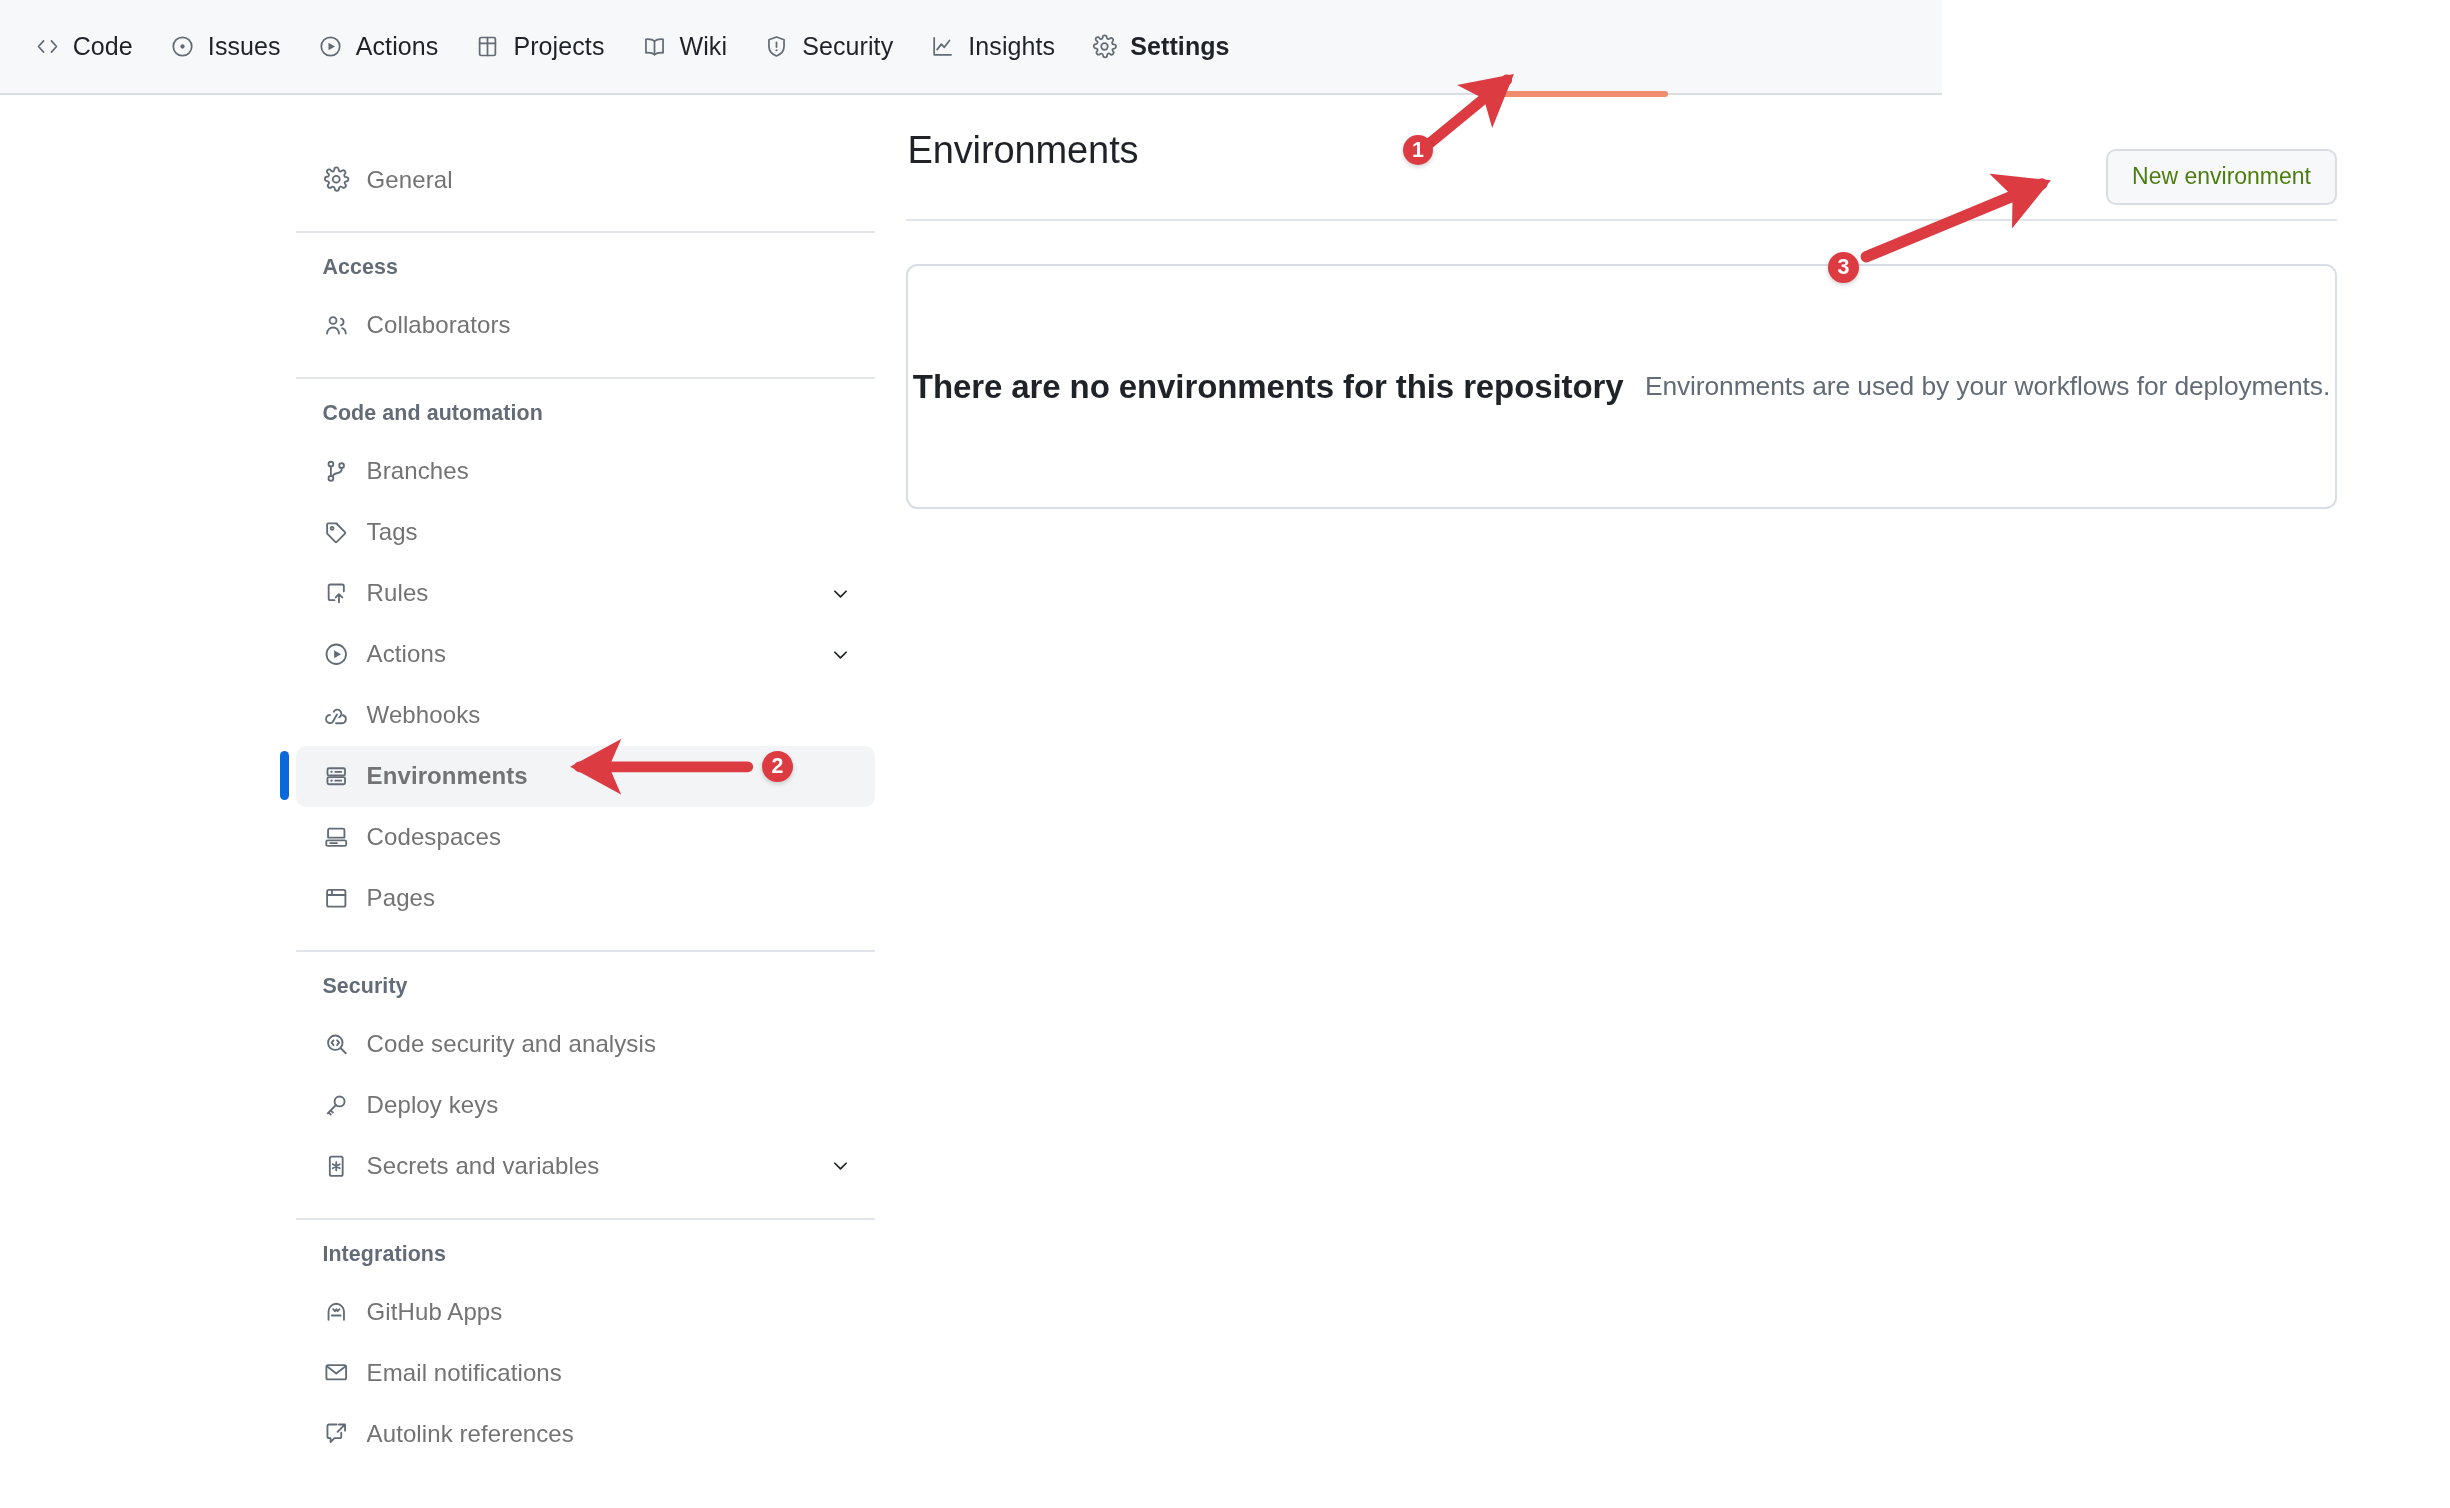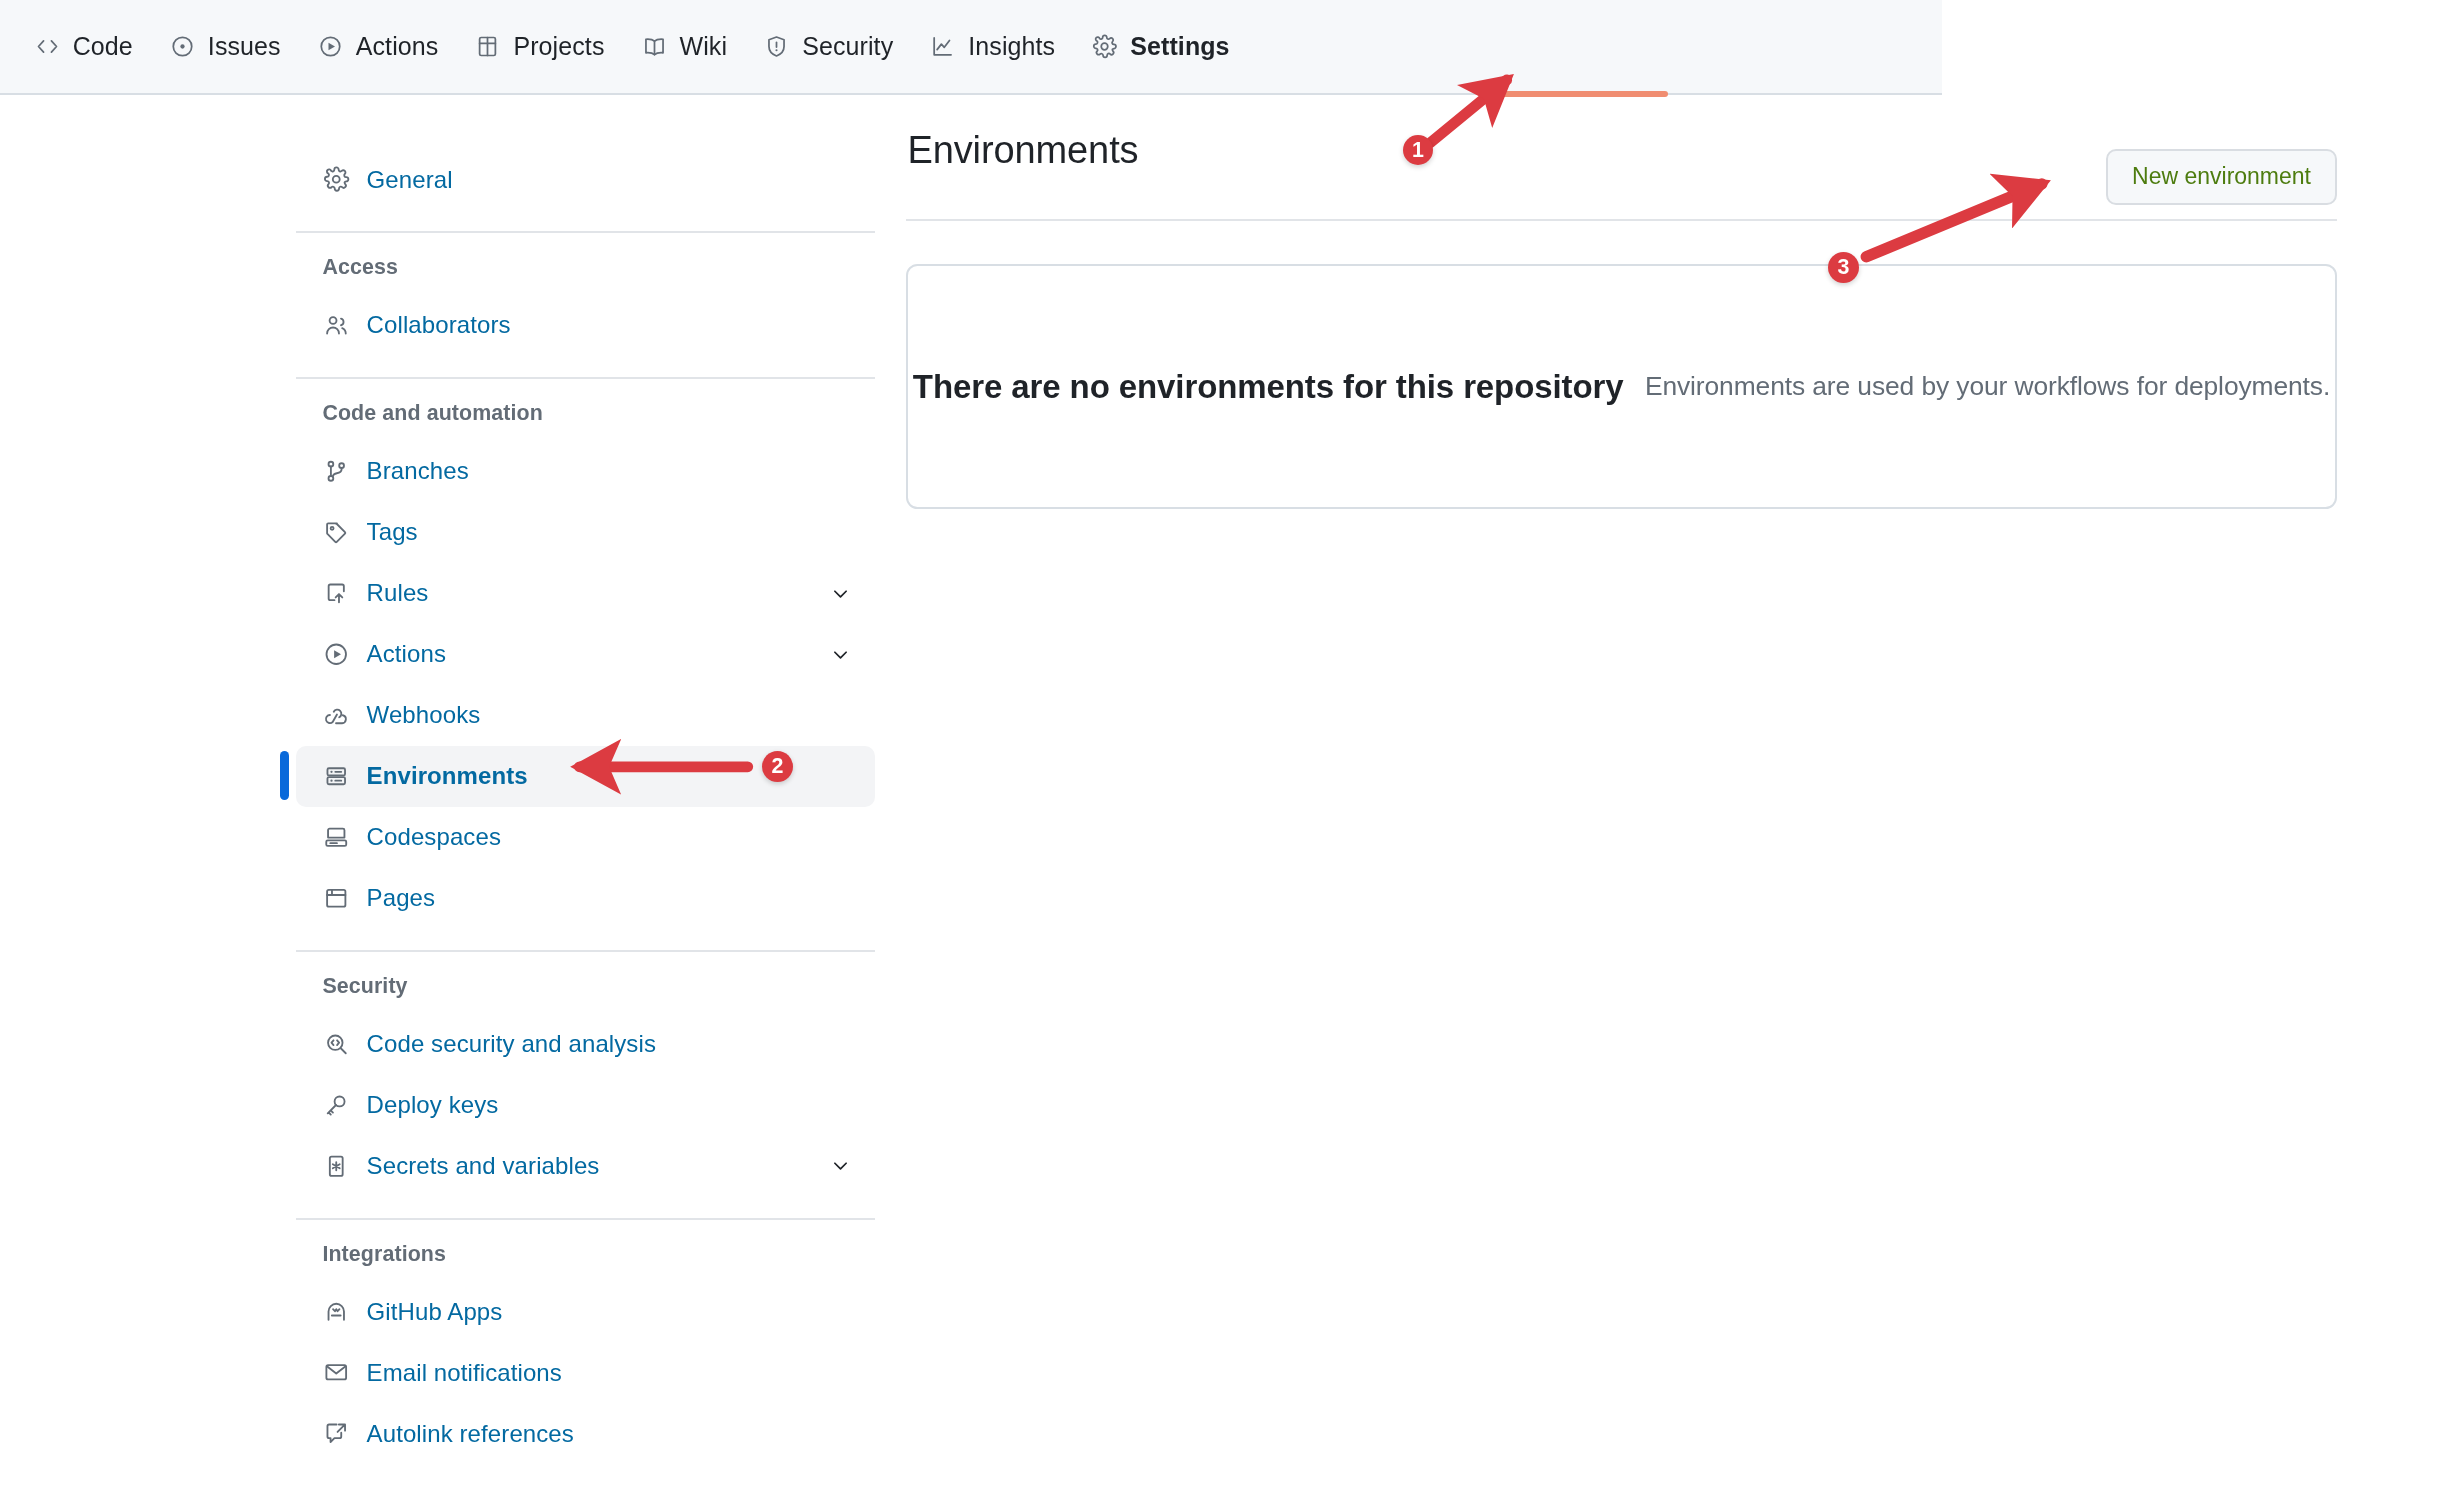--- a/index.html
+++ b/index.html
@@ -38,21 +38,21 @@
   
   .sidebar { position: absolute; left: 296px; top: 125px; width: 579px; }
   .side-hdr {
     font-size: 21.4px; font-weight: 700; color: #636c76;
     padding: 0 0 0 26.4px; height: 47px; display: flex; align-items: flex-end;
     letter-spacing: 0.1px;
   }
   .side-item {
     position: relative; display: flex; align-items: center;
     height: 61px; border-radius: 10px; padding-left: 26.4px; padding-right: 20px;
-    color: #0369a1; font-size: 24px; cursor: pointer; gap: 15.7px;
+    color: #737373; font-size: 24px; cursor: pointer; gap: 15.7px;
   }
   .side-item .s-ico { width: 28.5px; height: 28.5px; color: #636c76; flex: none;
                       display: flex; align-items: center; justify-content: center; }
   .side-item .s-ico svg { width: 28.5px; height: 28.5px; display: block; }
   .side-item .s-label { flex: 1; letter-spacing: 0.1px; }
   .side-item .chev { width: 28.5px; height: 28.5px; color: #1f2328; flex: none;
                      display: flex; align-items: center; justify-content: center; }
   .side-item .chev svg { width: 27px; height: 27px; display: block; }
   .side-item.selected { background: #f3f4f6; font-weight: 700; }
   .side-item.selected::before {

